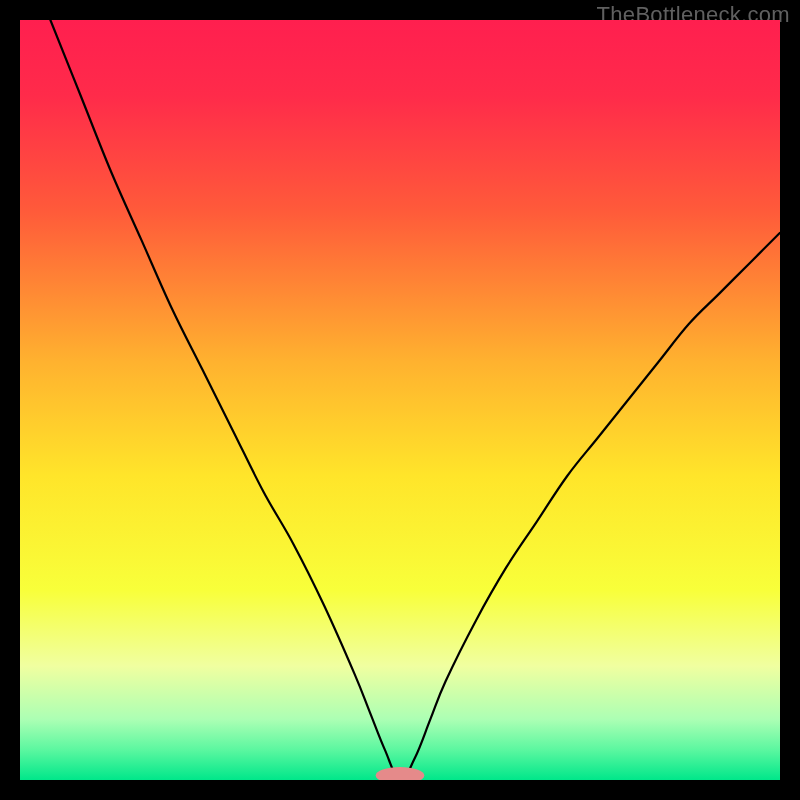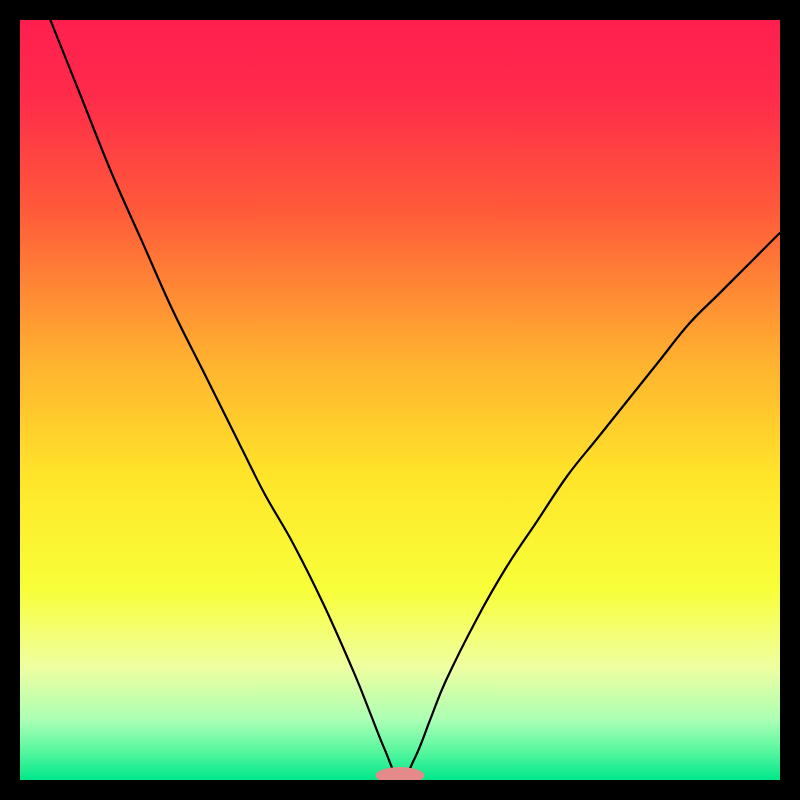--- a/index.html
+++ b/index.html
@@ -35,20 +35,21 @@
     letter-spacing: 0.3px;
   }
   svg {
     display: block;
   }
 </style>
 </head>
 <body>
 
 <div class="frame">
+  <div class="watermark">TheBottleneck.com</div>
   <div class="plot">
     <svg id="chart-svg" width="760" height="760" viewBox="0 0 760 760" preserveAspectRatio="none">
       <defs>
         <linearGradient id="bg-grad" x1="0" y1="0" x2="0" y2="1">
             <stop offset="0%" stop-color="#ff1f4f"></stop>
             <stop offset="10%" stop-color="#ff2b4a"></stop>
             <stop offset="25%" stop-color="#ff5a3a"></stop>
             <stop offset="45%" stop-color="#ffb22f"></stop>
             <stop offset="60%" stop-color="#ffe52a"></stop>
             <stop offset="75%" stop-color="#f8ff3a"></stop>

